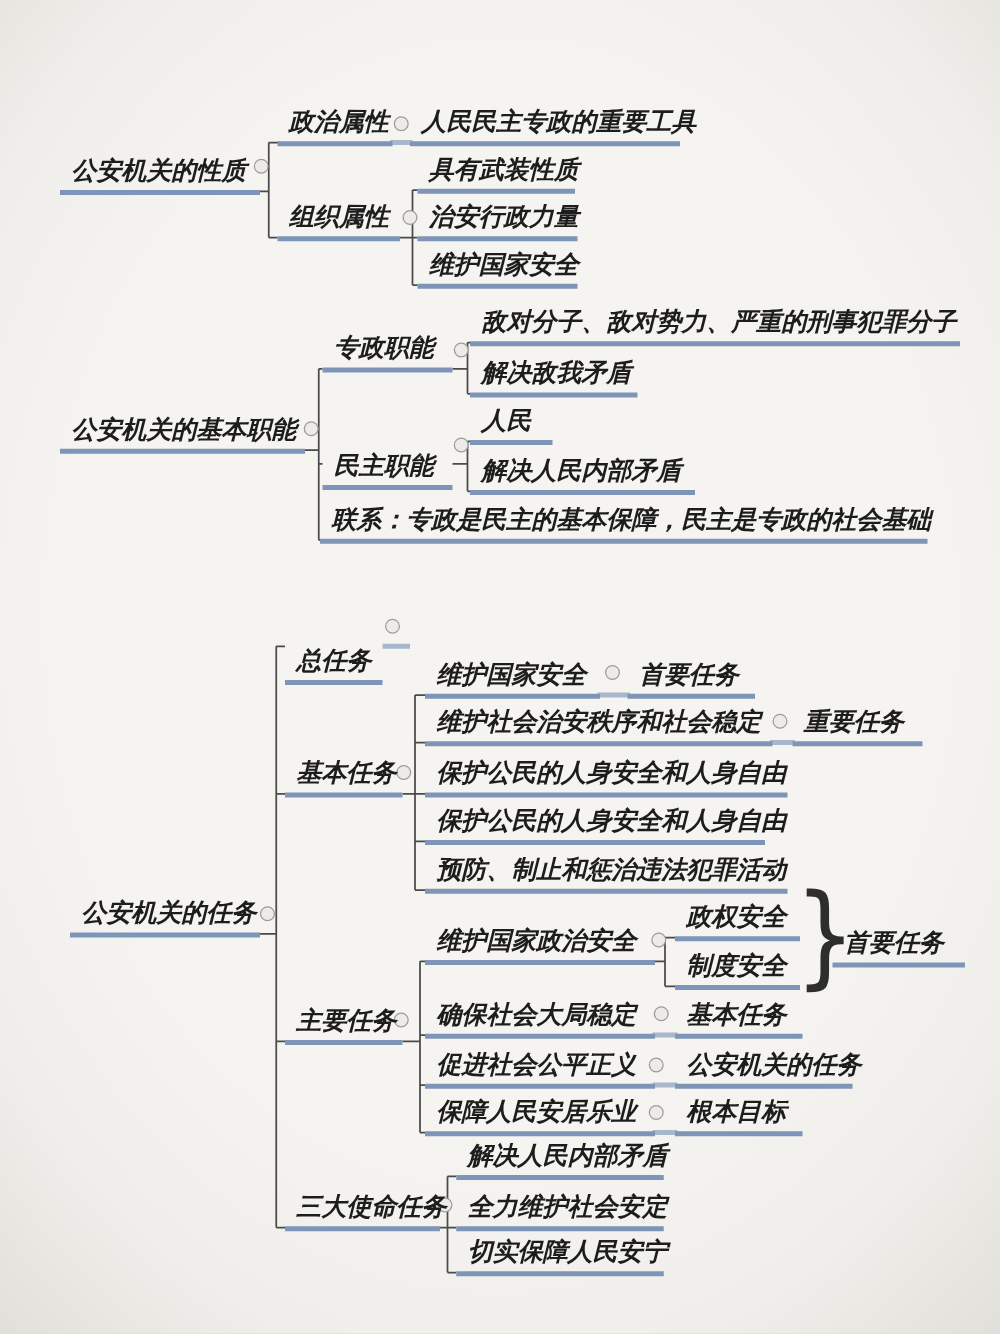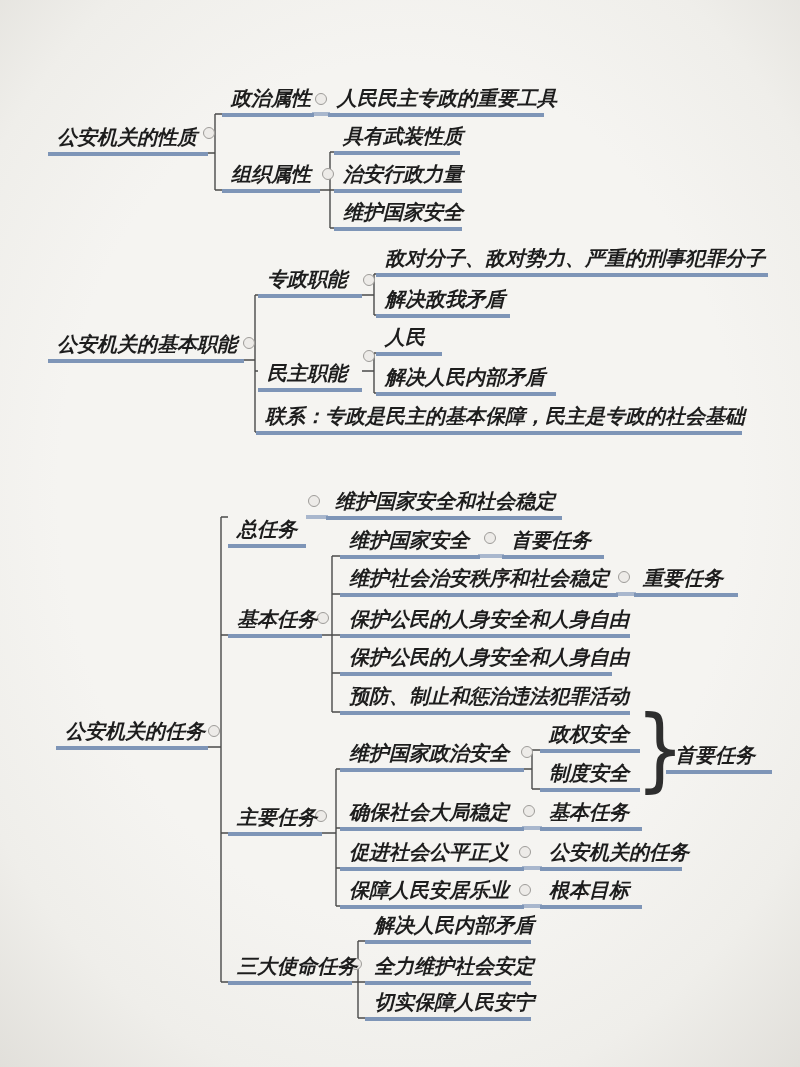--- a/index.html
+++ b/index.html
@@ -92,21 +92,20 @@
   <div class="node" style="left:376px;top:245px;width:392px">敌对分子、敌对势力、严重的刑事犯罪分子</div>
   <div class="node" style="left:376px;top:286px;width:134px">解决敌我矛盾</div>
   <div class="node" style="left:258px;top:360px;width:104px">民主职能</div>
   <div class="node" style="left:376px;top:324px;width:66px">人民</div>
   <div class="node" style="left:376px;top:364px;width:180px">解决人民内部矛盾</div>
   <div class="node" style="left:256px;top:403px;width:486px">联系：专政是民主的基本保障，民主是专政的社会基础</div>
 
   <div class="node" style="left:56px;top:718px;width:152px">公安机关的任务</div>
 
   <div class="node" style="left:228px;top:516px;width:78px">总任务</div>
-  <div class="node" style="left:326px;top:488px;width:236px">维护国家安全和社会稳定</div>
 
   <div class="node" style="left:228px;top:606px;width:94px">基本任务</div>
   <div class="node" style="left:340px;top:527px;width:140px">维护国家安全</div>
   <div class="node" style="left:502px;top:527px;width:102px">首要任务</div>
   <div class="node" style="left:340px;top:565px;width:278px">维护社会治安秩序和社会稳定</div>
   <div class="node" style="left:634px;top:565px;width:104px">重要任务</div>
   <div class="node" style="left:340px;top:606px;width:290px">保护公民的人身安全和人身自由</div>
   <div class="node" style="left:340px;top:644px;width:272px">保护公民的人身安全和人身自由</div>
   <div class="node" style="left:340px;top:683px;width:290px">预防、制止和惩治违法犯罪活动</div>
 

